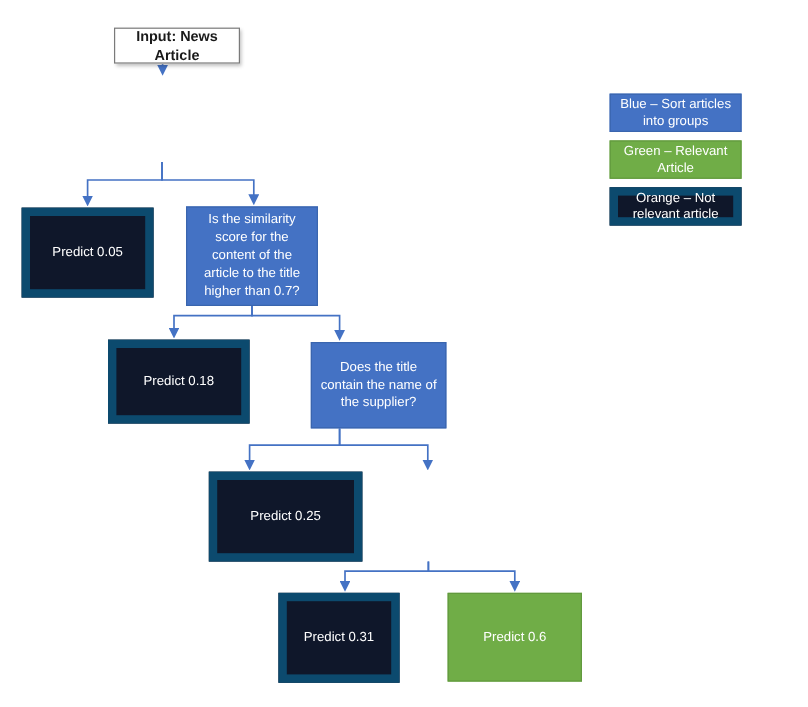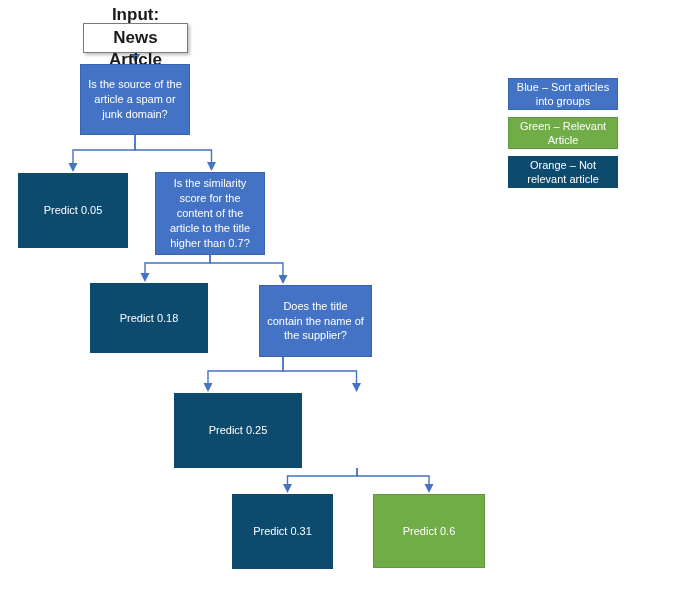--- a/index.html
+++ b/index.html
@@ -14,29 +14,30 @@
   .node{
     position:absolute;
     display:flex;align-items:center;justify-content:center;
     text-align:center;
     box-sizing:border-box;
     font-size:11px;line-height:1.35;
     color:#ffffff;
     padding:4px 6px;
   }
   .node-blue{background:#4472C4;border:1px solid #3a65ae;}
-  .node-orange{background:#0c4a6e;border:7px solid #0c4a6e;}
+  .node-orange{background:#0f172a;border:7px solid #0c4a6e;}
   .node-green{background:#70AD47;border:1px solid #62993e;}
   .node-input{
     background:#ffffff;
     border:1px solid #7a7a7a;
     color:#1a1a1a;
     font-weight:600;
-    font-size:17px;
+    font-size:12px;
     box-shadow:2px 2px 3px rgba(0,0,0,0.25);
+    margin-left:12px;
   }
   .legend-item{
     position:absolute;left:508px;width:110px;height:32px;
     display:flex;align-items:center;justify-content:center;
     text-align:center;box-sizing:border-box;
     font-size:11px;line-height:1.3;color:#ffffff;padding:2px 4px;
   }
 </style>
 </head>
 <body>
@@ -61,21 +62,20 @@
       <path d="M283 357 L283 371 L208 371 L208 387.5" marker-end="url(#arw)"></path>
       <path d="M283 357 L283 371 L356.5 371 L356.5 387.5" marker-end="url(#arw)"></path>
 
       <path d="M357 468 L357 476 L287.5 476 L287.5 488.5" marker-end="url(#arw)"></path>
       <path d="M357 468 L357 476 L429 476 L429 488.5" marker-end="url(#arw)"></path>
     </g>
   </svg>
 
   <div class="node node-input" style="left:83px;top:23px;width:105px;height:30px;">Input: News Article</div>
 
-  <div class="node node-blue" style="left:80px;top:64px;width:110px;height:71px;">Is the source of the article a spam or junk domain?</div>
 
   <div class="node node-orange" style="left:18px;top:173px;width:110px;height:75px;">Predict 0.05</div>
 
   <div class="node node-blue" style="left:155px;top:172px;width:110px;height:83px;">Is the similarity score for the content of the article to the title higher than 0.7?</div>
 
   <div class="node node-orange" style="left:90px;top:283px;width:118px;height:70px;">Predict 0.18</div>
 
   <div class="node node-blue" style="left:227px;top:285px;width:113px;height:72px;margin-left:32px;">Does the title contain the name of the supplier?</div>
 
   <div class="node node-orange" style="left:145px;top:393px;width:128px;height:75px;margin-left:29px;">Predict 0.25</div>

